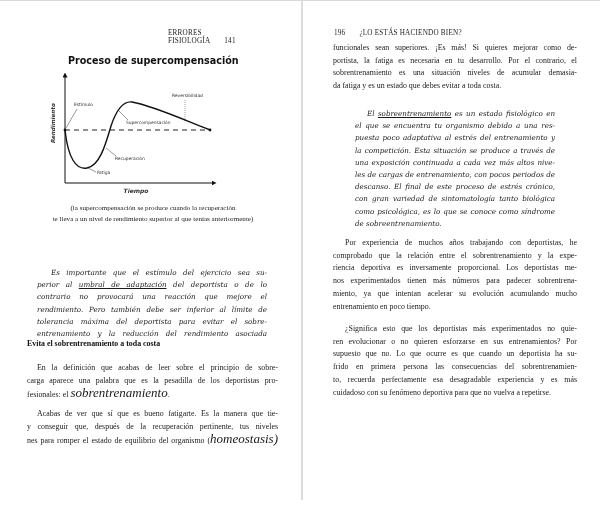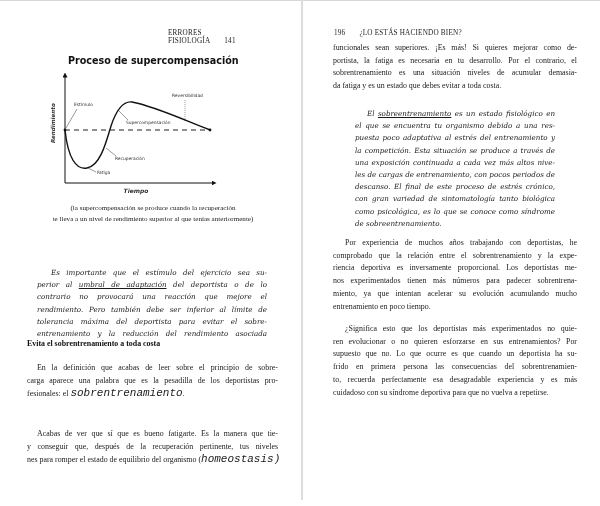--- a/index.html
+++ b/index.html
@@ -27,21 +27,21 @@
   svg.chart { position: absolute; left: 44px; top: 68px; }
   .chart text { font-family: "DejaVu Sans", sans-serif; fill: #333; }
 
   .caption {
     position: absolute; left: 18px; width: 270px; top: 203px;
     text-align: center; font-size: 7.1px; line-height: 11px; color: #222;
   }
   .para { position: absolute; font-size: 7.9px; line-height: 12.7px; text-align: justify; color: #1a1a1a; }
   .para .line { display: block; white-space: nowrap; text-align-last: justify; }
   .para .line.last { text-align-last: left; }
-  .it { font-style: italic; font-family: Liberation Mono, monospace; font-size: 11px; }
+  .it { font-style: italic; font-family: Liberation Serif, serif; font-size: 13px; }
   .ul { text-decoration: underline; }
   .quote { font-style: italic; font-family: "DejaVu Serif", serif; font-size: 7.15px; line-height: 12.2px; }
   .heading { position: absolute; font-weight: bold; font-size: 7.9px; color: #111; text-align: center; }
 </style>
 </head>
 <body>
 
 <div class="topline"></div>
 <div class="gutter"></div>
 
@@ -99,21 +99,21 @@
   </div>
 
   <div class="heading" style="left:27px; top:339px;">Evita el sobrentrenamiento a toda costa</div>
 
   <div class="para" style="left:27px; top:362px; width:251px;">
     <span class="line" style="padding-left:10px">En la definición que acabas de leer sobre el principio de sobre-</span>
     <span class="line">carga aparece una palabra que es la pesadilla de los deportistas pro-</span>
     <span class="line last"><span>fesionales: el </span><span class="it">sobrentrenamiento</span><span>.</span></span>
   </div>
 
-  <div class="para" style="left:27px; top:408px; width:251px;margin-top:20px;">
+  <div class="para" style="left:27px; top:408px; width:251px;">
     <span class="line" style="padding-left:10px">Acabas de ver que sí que es bueno fatigarte. Es la manera que tie-</span>
     <span class="line">y conseguir que, después de la recuperación pertinente, tus niveles</span>
     <span class="line"><span>nes para romper el estado de equilibrio del organismo (</span><span class="it">homeostasis)</span></span>
   </div>
 </div>
 
 <div class="page right">
   <div class="running-head">
     <span class="num">196</span><span>¿LO ESTÁS HACIENDO BIEN?</span>
   </div>
@@ -146,15 +146,15 @@
     <span class="line">miento, ya que intentan acelerar su evolución acumulando mucho</span>
     <span class="line last">entrenamiento en poco tiempo.</span>
   </div>
 
   <div class="para" style="left:29px; top:323px; width:244px;">
     <span class="line" style="padding-left:12px">¿Significa esto que los deportistas más experimentados no quie-</span>
     <span class="line">ren evolucionar o no quieren esforzarse en sus entrenamientos? Por</span>
     <span class="line">supuesto que no. Lo que ocurre es que cuando un deportista ha su-</span>
     <span class="line">frido en primera persona las consecuencias del sobrentrenamien-</span>
     <span class="line">to, recuerda perfectamente esa desagradable experiencia y es más</span>
-    <span class="line last">cuidadoso con su síndrome deportiva para que no vuelva a repetirse.</span>
+    <span class="line last">cuidadoso con su fenómeno deportiva para que no vuelva a repetirse.</span>
   </div>
 </div>
 
 </body></html>

